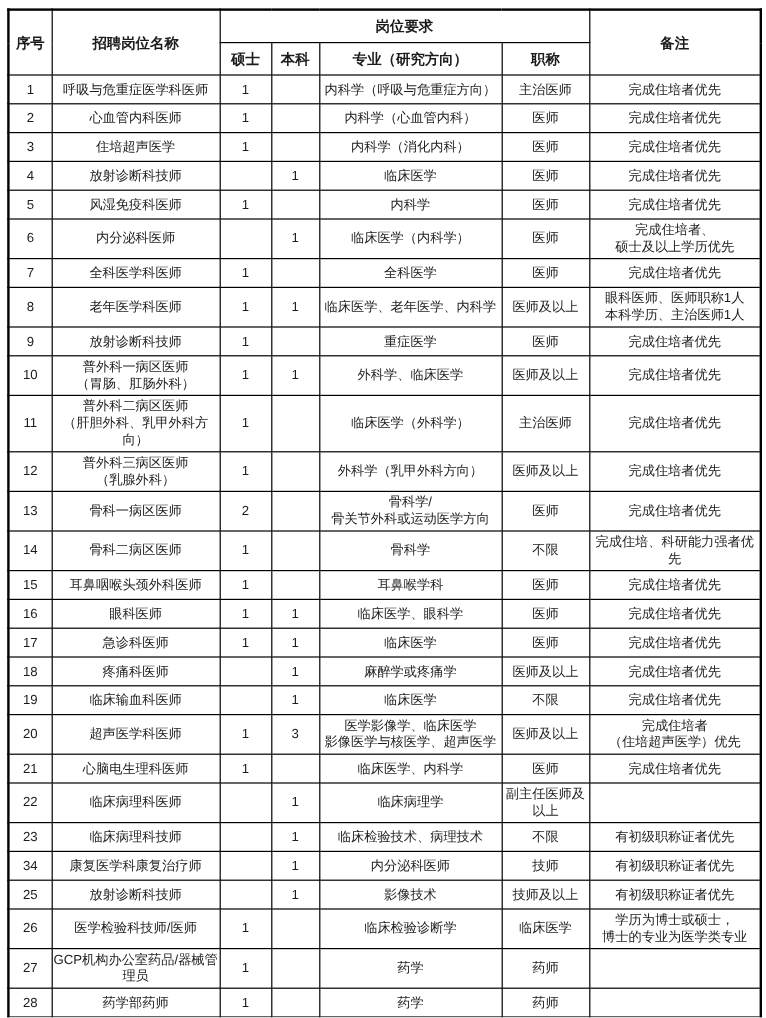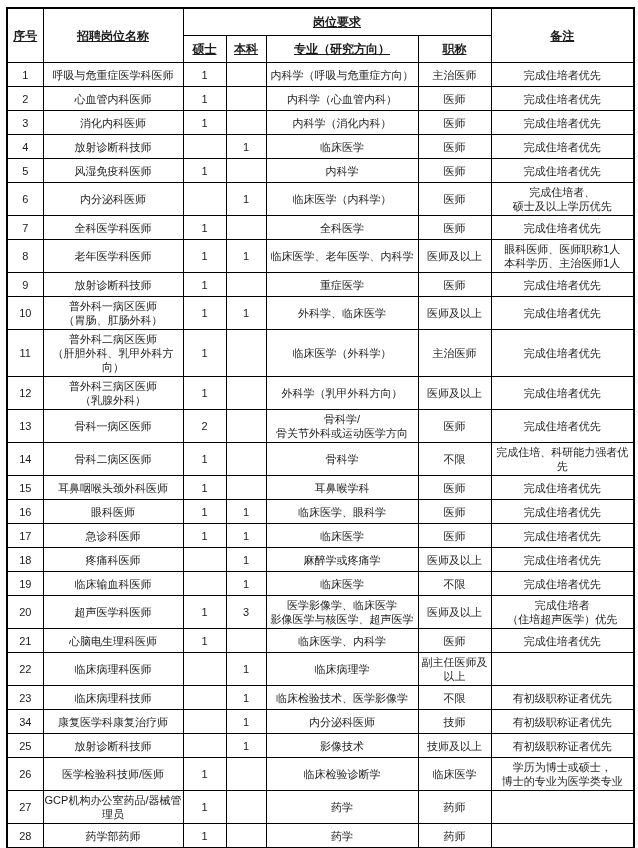--- a/index.html
+++ b/index.html
@@ -32,21 +32,20 @@
     color: #1c1c1c;
     padding: 2px 1px;
     overflow: hidden;
     white-space: pre-line;
     word-break: break-all;
   }
   table.recruit thead th {
     font-weight: bold;
     font-size: 12px;
     height: 22px;
-    text-decoration: underline;
   }
   table.recruit tbody td {
     height: 19px;
     font-weight: normal;
   }
   col.c-no       { width: 36px; }
   col.c-position { width: 140px; }
   col.c-master   { width: 43px; }
   col.c-bachelor { width: 40px; }
   col.c-major    { width: 152px; }
@@ -97,21 +96,21 @@
     <td>心血管内科医师</td>
     <td>1</td>
     <td></td>
     <td>内科学（心血管内科）</td>
     <td>医师</td>
     <td>完成住培者优先</td>
   </tr>
 
   <tr>
     <td>3</td>
-    <td>消化内科医师</td>
+    <td>住培超声医学</td>
     <td>1</td>
     <td></td>
     <td>内科学（消化内科）</td>
     <td>医师</td>
     <td>完成住培者优先</td>
   </tr>
 
   <tr>
     <td>4</td>
     <td>放射诊断科技师</td>
@@ -308,21 +307,21 @@
     <td>临床病理学</td>
     <td>副主任医师及以上</td>
     <td></td>
   </tr>
 
   <tr>
     <td>23</td>
     <td>临床病理科技师</td>
     <td></td>
     <td>1</td>
-    <td>临床检验技术、医学影像学</td>
+    <td>临床检验技术、病理技术</td>
     <td>不限</td>
     <td>有初级职称证者优先</td>
   </tr>
 
   <tr>
     <td>34</td>
     <td>康复医学科康复治疗师</td>
     <td></td>
     <td>1</td>
     <td>内分泌科医师</td>

